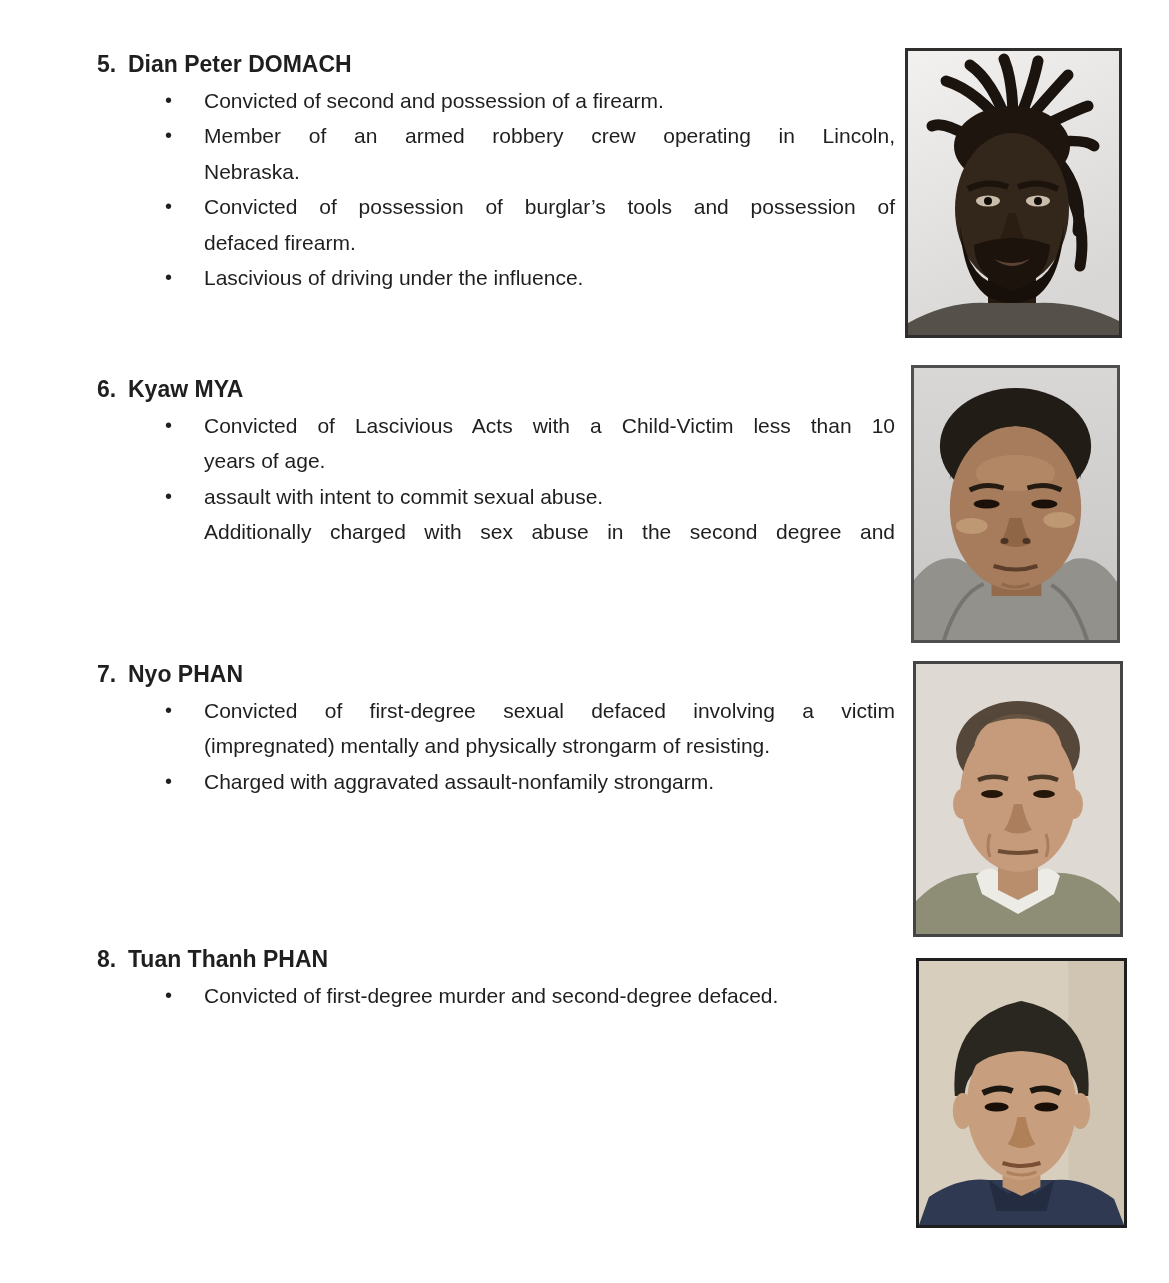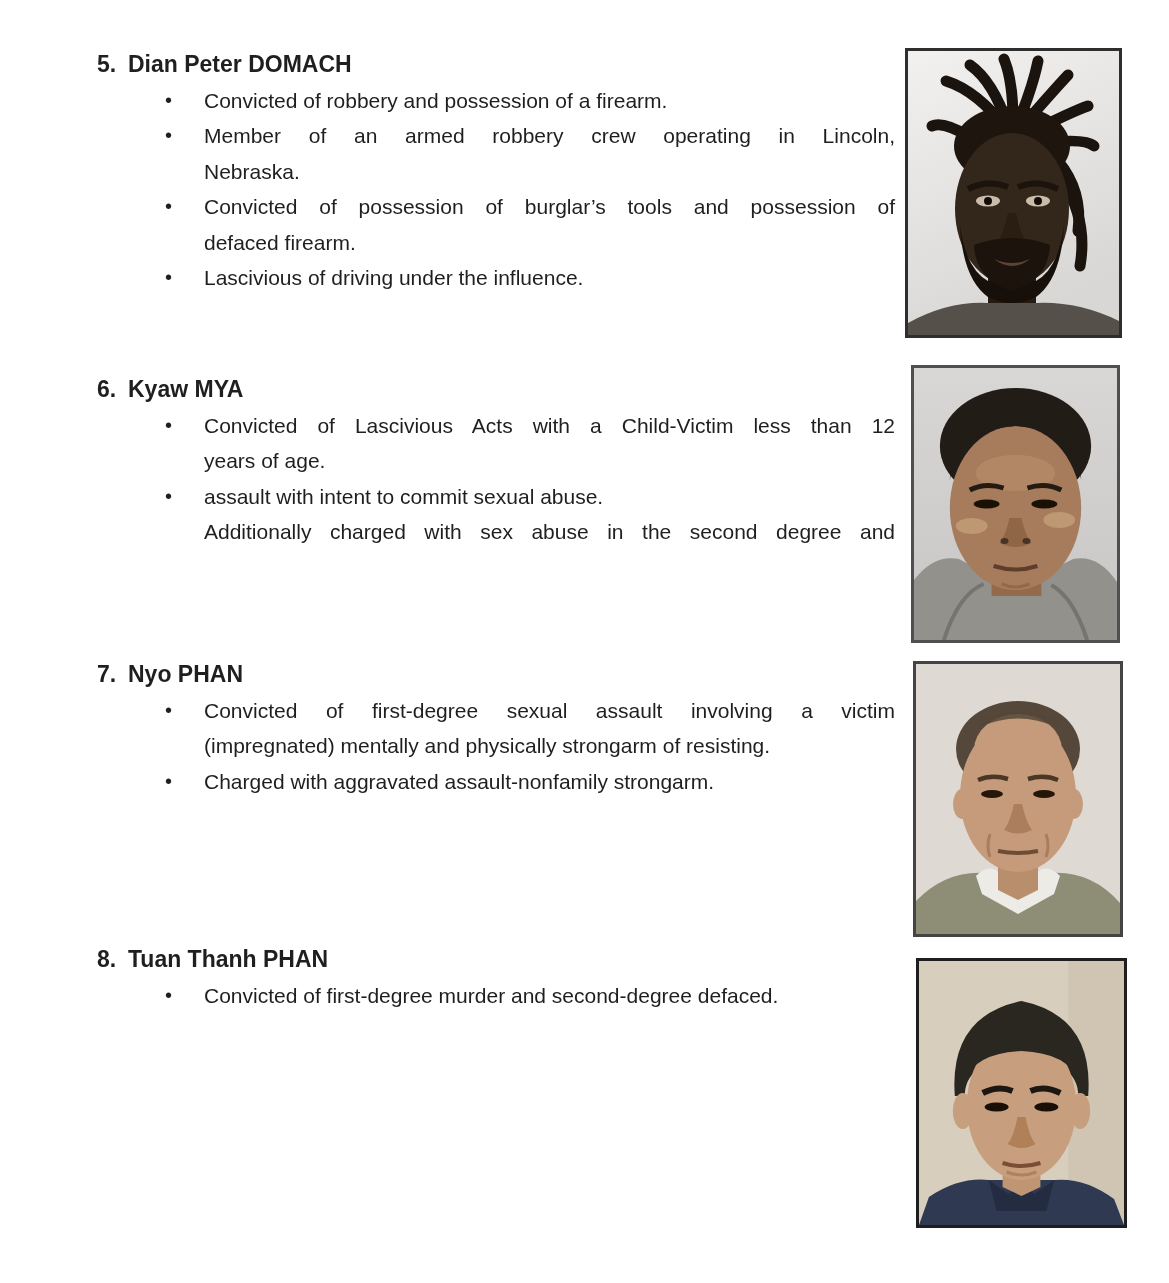--- a/index.html
+++ b/index.html
@@ -71,21 +71,21 @@
 
 <div class="entry" style="top:47px">
   <div class="heading">
     <span class="num">5.</span>
     <span>Dian Peter DOMACH</span>
   </div>
   <div class="bullets">
     <div class="bullet">
       <span class="marker">•</span>
       <span class="btext">
-        <span class="line">Convicted of robbery and possession of a firearm.</span>
+        <span class="line">Convicted of second and possession of a firearm.</span>
       </span>
     </div>
     <div class="bullet">
       <span class="marker">•</span>
       <span class="btext">
         <div class="line just">Member of an armed robbery crew operating in Lincoln,</div>
         <div class="line">Nebraska.</div>
       </span>
     </div>
     <div class="bullet">
@@ -106,21 +106,21 @@
 
 <div class="entry" style="top:372px">
   <div class="heading">
     <span class="num">6.</span>
     <span>Kyaw MYA</span>
   </div>
   <div class="bullets">
     <div class="bullet">
       <span class="marker">•</span>
       <span class="btext">
-        <div class="line just">Convicted of Lascivious Acts with a Child-Victim less than 12</div>
+        <div class="line just">Convicted of Lascivious Acts with a Child-Victim less than 10</div>
         <div class="line">years of age.</div>
       </span>
     </div>
     <div class="bullet">
       <span class="marker">•</span>
       <span class="btext">
         <div class="line">assault with intent to commit sexual abuse.</div>
         <div class="line just">Additionally charged with sex abuse in the second degree and</div>
       </span>
     </div>
@@ -129,21 +129,21 @@
 
 <div class="entry" style="top:657px">
   <div class="heading">
     <span class="num">7.</span>
     <span>Nyo PHAN</span>
   </div>
   <div class="bullets">
     <div class="bullet">
       <span class="marker">•</span>
       <span class="btext">
-        <div class="line just">Convicted of first-degree sexual assault involving a victim</div>
+        <div class="line just">Convicted of first-degree sexual defaced involving a victim</div>
         <div class="line">(impregnated) mentally and physically strongarm of resisting.</div>
       </span>
     </div>
     <div class="bullet">
       <span class="marker">•</span>
       <span class="btext">
         <span class="line">Charged with aggravated assault-nonfamily strongarm.</span>
       </span>
     </div>
   </div>

